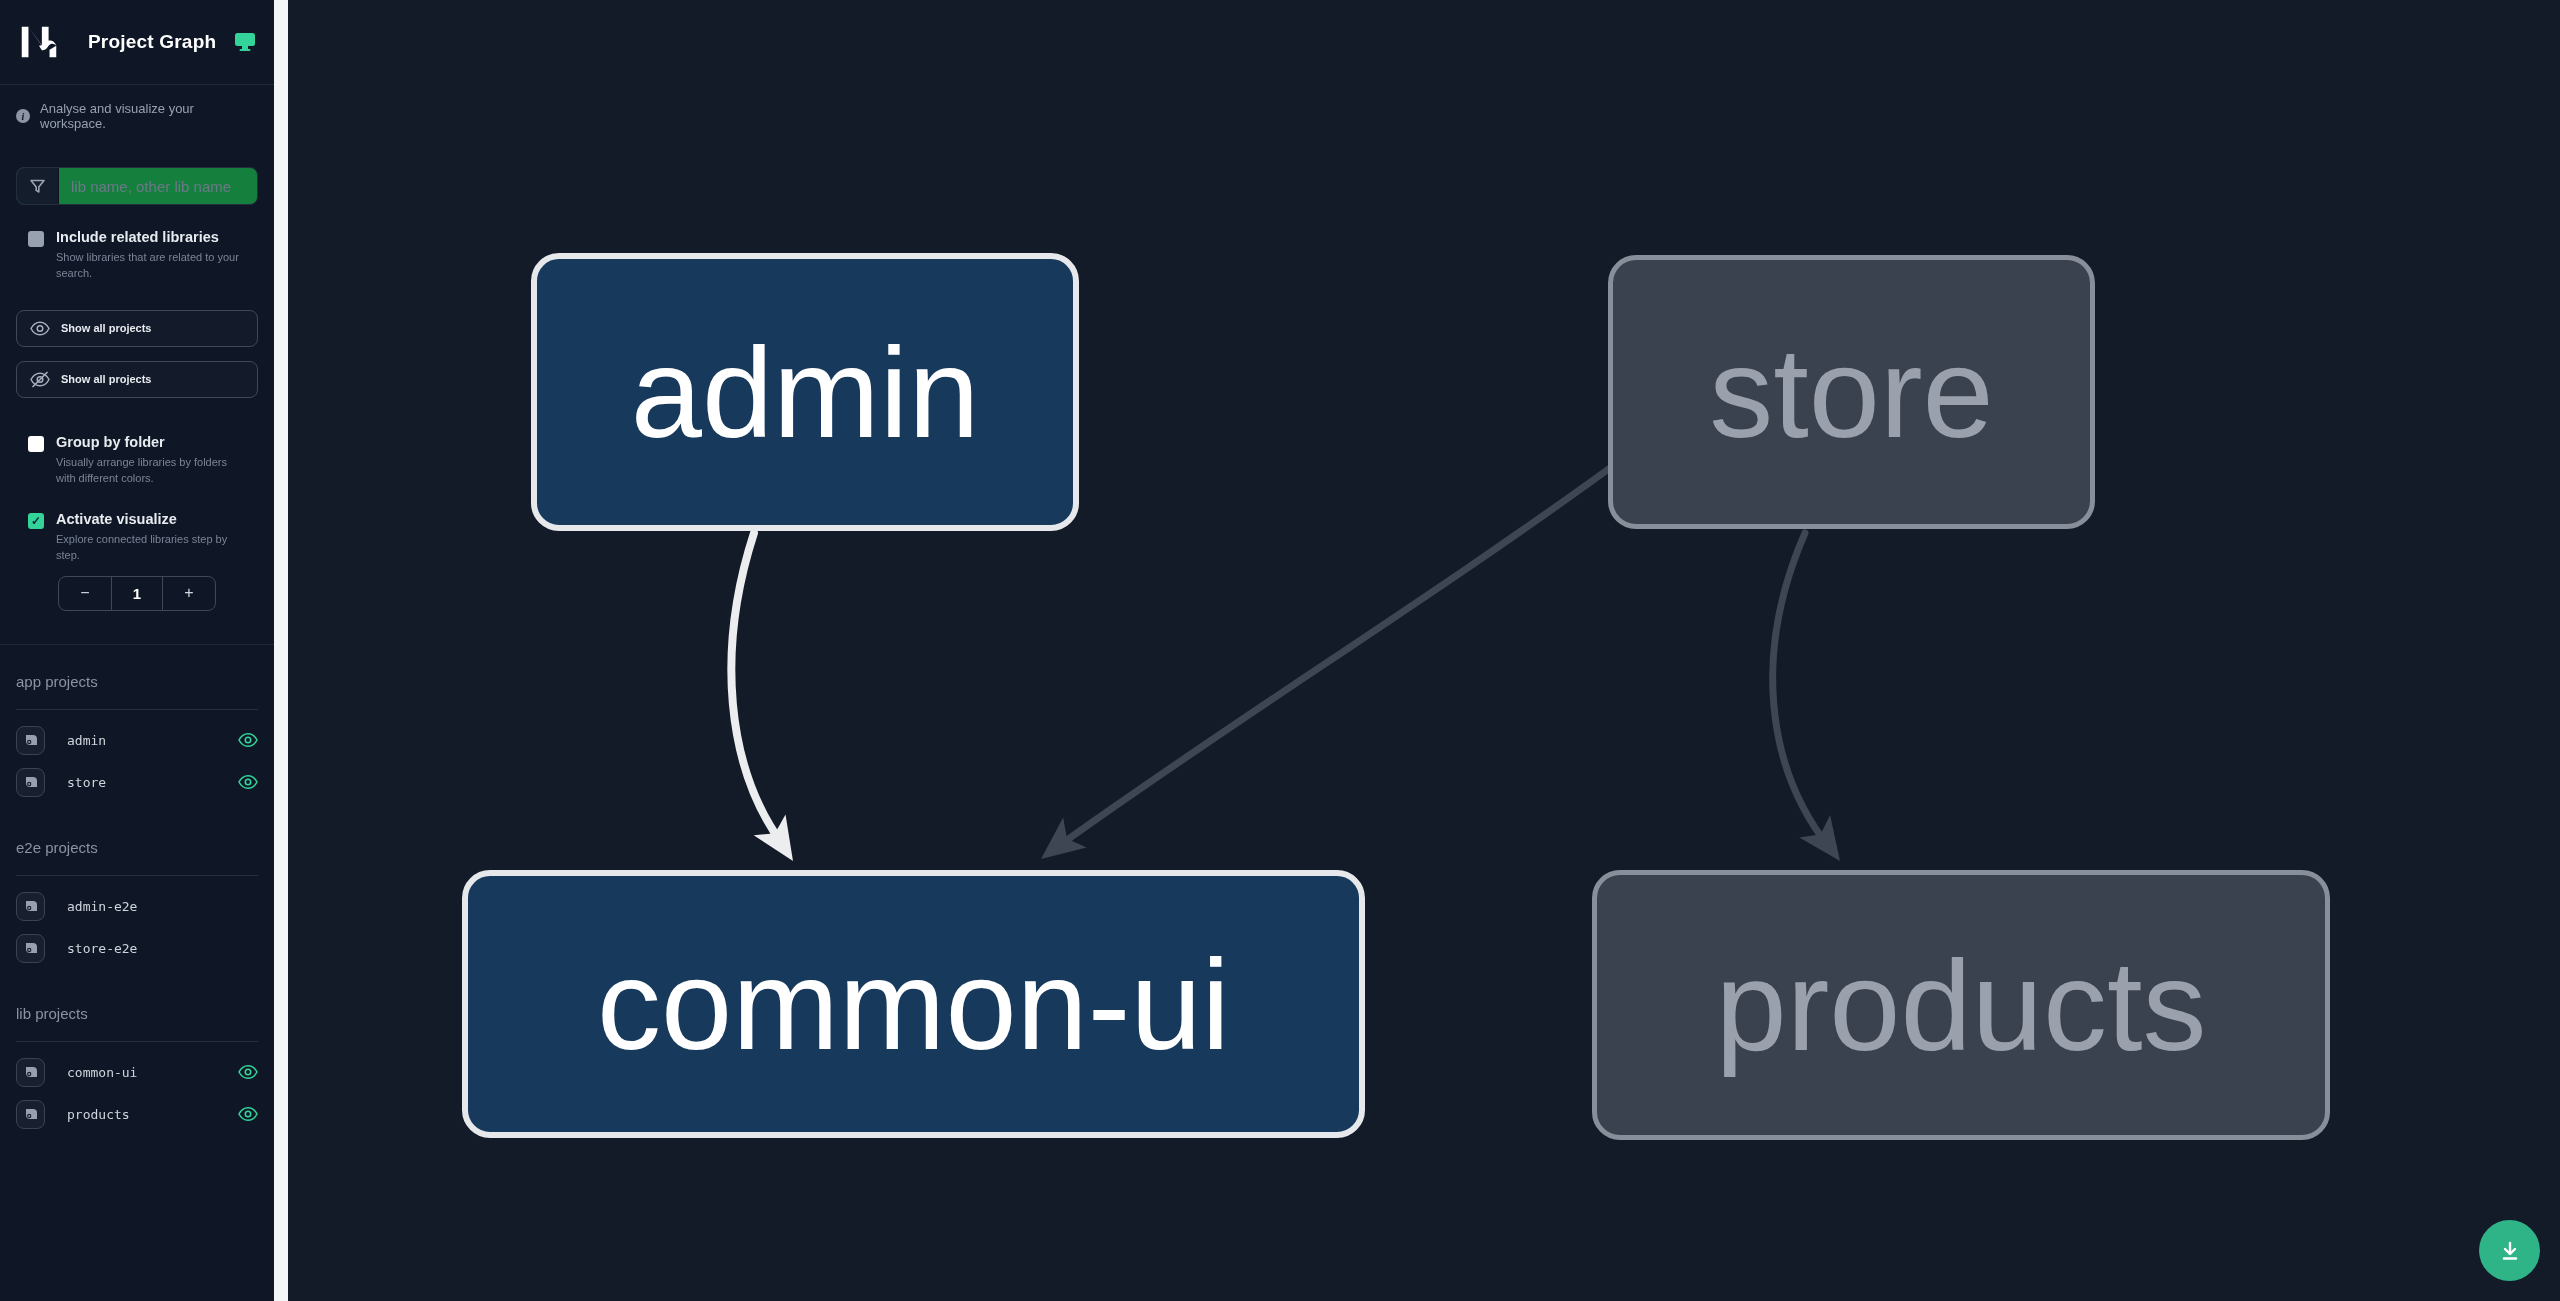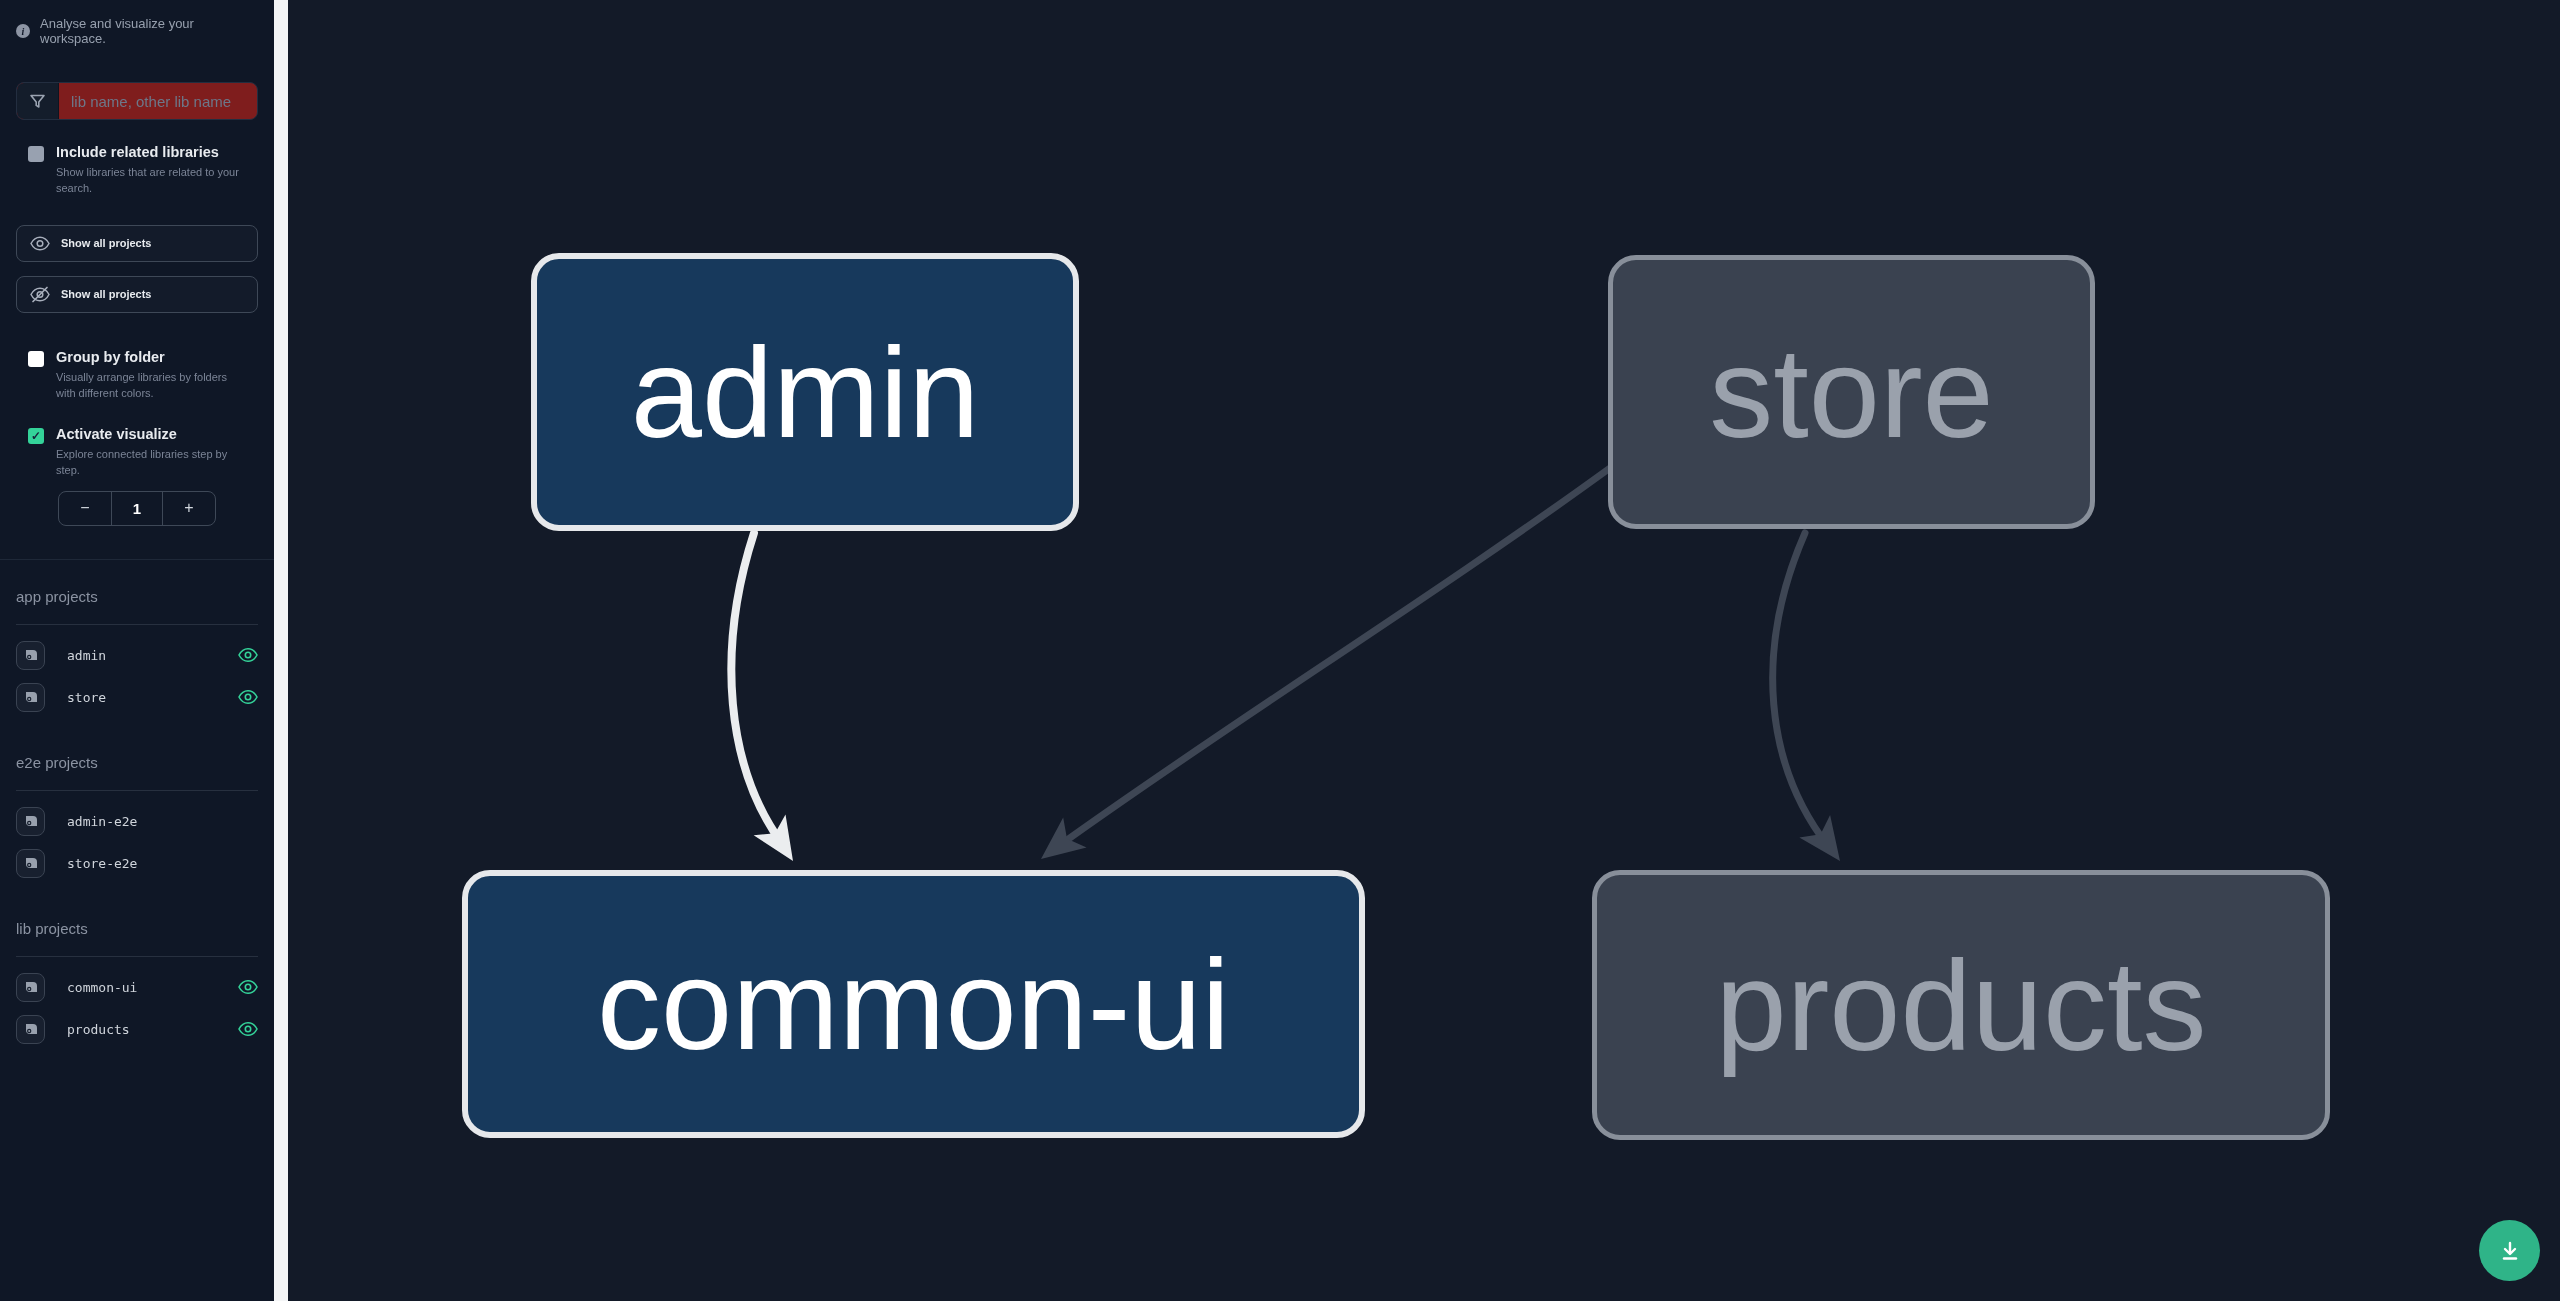--- a/index.html
+++ b/index.html
@@ -24,21 +24,21 @@
 
   .tagline { display:flex; align-items:center; gap:10px; padding:0 16px; margin-top:16px; }
   .tagline .info { width:14px; height:14px; border-radius:50%; background:#8d95a4;
                    color:#0f1726; font-size:10px; font-weight:700; display:flex;
                    align-items:center; justify-content:center; flex:none;
                    font-family:"Liberation Serif", serif; font-style:italic; }
   .tagline .txt { font-size:13px; color:#97a0ae; }
 
   
   .search { margin:36px 16px 0; height:38px; display:flex; border-radius:8px;
-            overflow:hidden; border:1px solid #232e40; background:#7f1d1d; }
+            overflow:hidden; border:1px solid #232e40; background:#15803d; }
   .search .funnel-cell { width:42px; flex:none; background:#141d2b;
                          border-right:1px solid #0d1420; display:flex;
                          align-items:center; justify-content:center; }
   .search input { flex:1; background:transparent; border:none; outline:none;
                   color:#dfe4ea; font-size:15px; padding:0 12px;
                   font-family:"Liberation Sans", sans-serif; }
   .search input::placeholder { color:#6d7789; }
 
   
   .chk-row { display:grid; grid-template-columns:16px 1fr; column-gap:12px;
@@ -99,20 +99,33 @@
          border-radius:50%; background:#2fb488; border:none; cursor:pointer;
          display:flex; align-items:center; justify-content:center; }
 </style>
 </head>
 <body>
 
 <div class="app">
 
   <aside class="sidebar">
 
+    <div class="brand">
+      <svg class="logo" viewBox="0 0 48 48">
+        <path fill="#fff" d="M6 40V8h7l14 20V8h7v17c-3 0-5 2-6 4l-2-3-13-18v32H6z"></path>
+        <path fill="#fff" d="M28 27c1.5-3.5 5-5 8-4.5 3 .5 5 2.5 6 5.5-1.5-2-4-2.6-6-1.7-1.6.7-2.4 2-3.5 3.7-1.3 2-3.5 3-5.5 2.5l-3-4.5 4-1z"></path>
+        <path fill="#fff" d="M35 32l7-4v12h-7V32z"></path>
+      </svg>
+      <div class="title">Project Graph</div>
+      <svg class="screen" viewBox="0 0 22 20">
+        <rect x="1" y="1" width="20" height="13" rx="2.5" fill="#34d399"></rect>
+        <rect x="8" y="14" width="6" height="3" fill="#34d399"></rect>
+        <rect x="5.5" y="17" width="11" height="2" rx="1" fill="#34d399"></rect>
+      </svg>
+    </div>
 
     <div class="tagline">
       <span class="info">i</span>
       <span class="txt">Analyse and visualize your workspace.</span>
     </div>
 
     <div class="search">
       <span class="funnel-cell">
         <svg width="17" height="17" viewBox="0 0 17 17">
           <path d="M2 2.5h13L9.8 9v5l-2.6-1.6V9L2 2.5z" fill="none" stroke="#9aa3b1" stroke-width="1.6" stroke-linejoin="round"></path>

